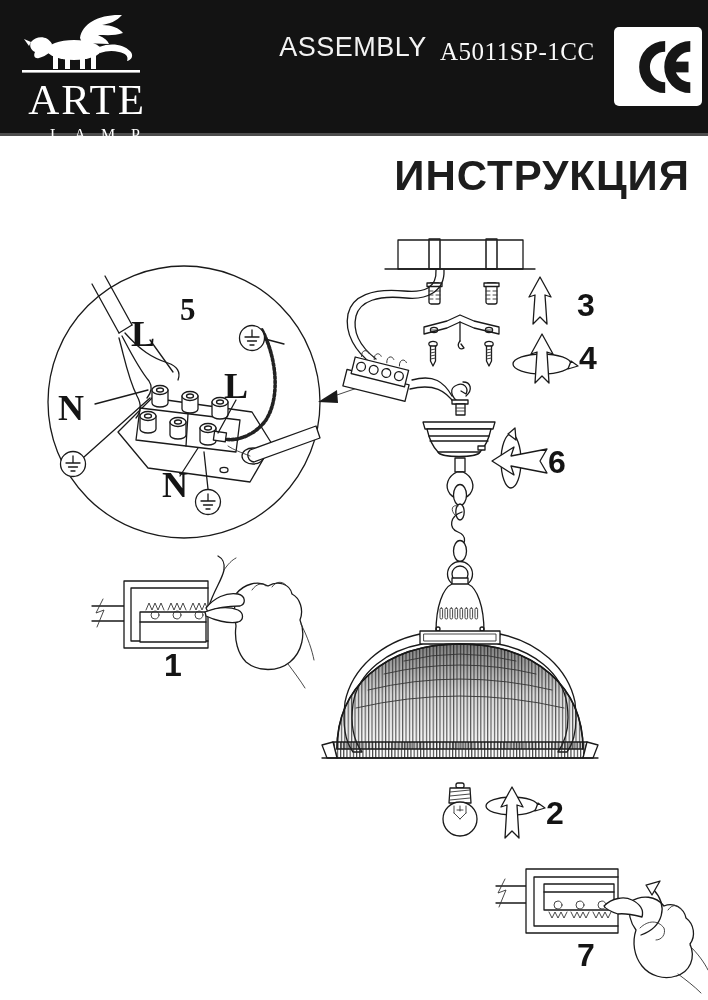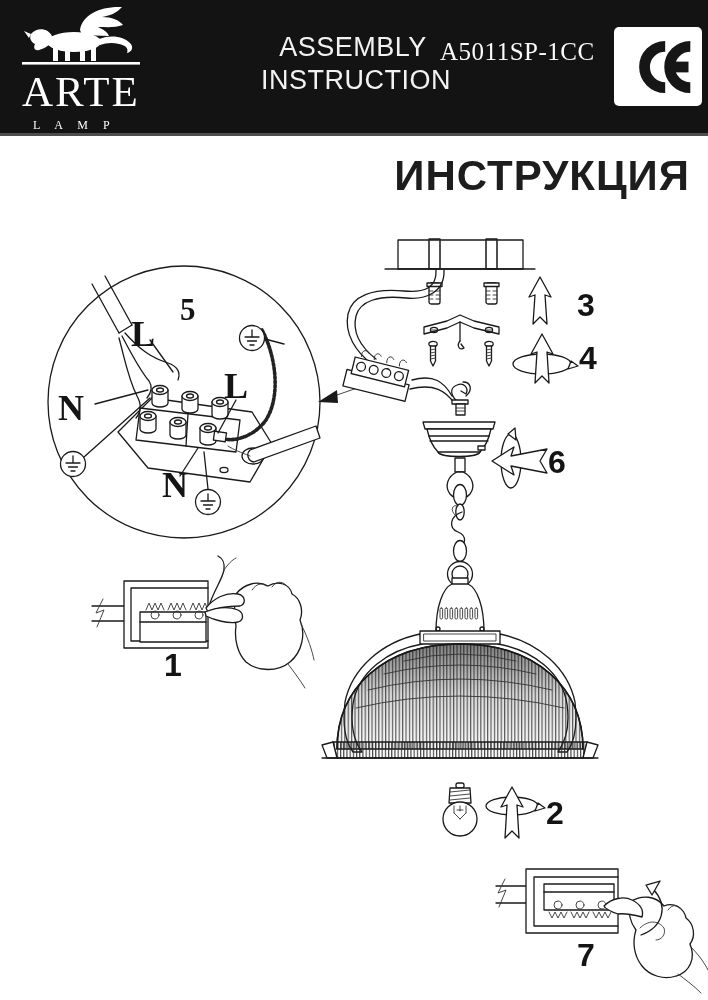--- a/index.html
+++ b/index.html
@@ -1,24 +1,24 @@
 <!DOCTYPE html>
 <html><head>
 <meta charset="utf-8">
 <style>
   html,body{margin:0;padding:0;background:#fff;}
   .sheet{position:relative;width:708px;height:1000px;background:#fff;overflow:hidden;
          font-family:"Liberation Sans",sans-serif;}
   
   .hdr{position:absolute;left:0;top:0;width:708px;height:133px;background:#131313;
        border-bottom:3px solid #4d4d4d;}
-  .logo{position:absolute;left:22px;top:4px;width:124px;color:#fff;}
+  .logo{position:absolute;left:22px;top:12px;width:124px;color:#fff;text-align:right;}
   .logo .brand{font-family:"Liberation Serif",serif;font-size:43px;line-height:40px;
                letter-spacing:2px;color:#fff;margin-top:2px;}
-  .logo .brand-sub{font-family:"Liberation Serif",serif;font-size:12px;letter-spacing:6px;
+  .logo .brand-sub{font-family:"Liberation Serif",serif;font-size:16px;letter-spacing:6px;
                color:#fff;margin-top:6px;margin-left:11px;white-space:nowrap;}
   .asm{position:absolute;left:261px;top:31px;width:184px;text-align:center;color:#f2f2f2;
        font-size:27px;line-height:33px;letter-spacing:.5px;}
   .model{position:absolute;left:440px;top:38px;color:#fafafa;
          font-family:Liberation Serif, serif;font-size:25px;letter-spacing:.5px;}
   .ce{position:absolute;left:614px;top:27px;width:88px;height:79px;background:#fff;
       border-radius:5px;display:flex;align-items:center;justify-content:center;}
   .sr-only{position:absolute;width:1px;height:1px;overflow:hidden;clip:rect(0 0 0 0);}
   
   .title{position:absolute;top:152px;left:0;width:690px;text-align:right;
@@ -62,21 +62,20 @@
           <rect x="69" y="43" width="5" height="14"></rect>
           <path d="M77,35 C90,30 102,33 108,39 C112,43 110,48 105,49 C107,44 103,41 97,40 C90,38 84,39 78,41 Z"></path>
           <rect x="0" y="58" width="118" height="2.6"></rect>
         </g>
       </svg>
       <div class="brand">ARTE</div>
       <div class="brand-sub">L A M P</div>
     </div>
     <div class="asm">
       <div>ASSEMBLY</div>
-      <div>INSTRUCTION</div>
     </div>
     <div class="model">A5011SP-1CC</div>
     <div class="ce">
       <span class="sr-only">CE</span>
       <svg width="80" height="70" viewBox="0 0 88 78">
         <g stroke="#161616" stroke-width="12" fill="none">
           <path d="M52,16 A22,22 0 1 0 52,62"></path>
           <path d="M80,16 A22,22 0 1 0 80,62"></path>
           <line x1="58" y1="39" x2="78" y2="39"></line>
         </g>

